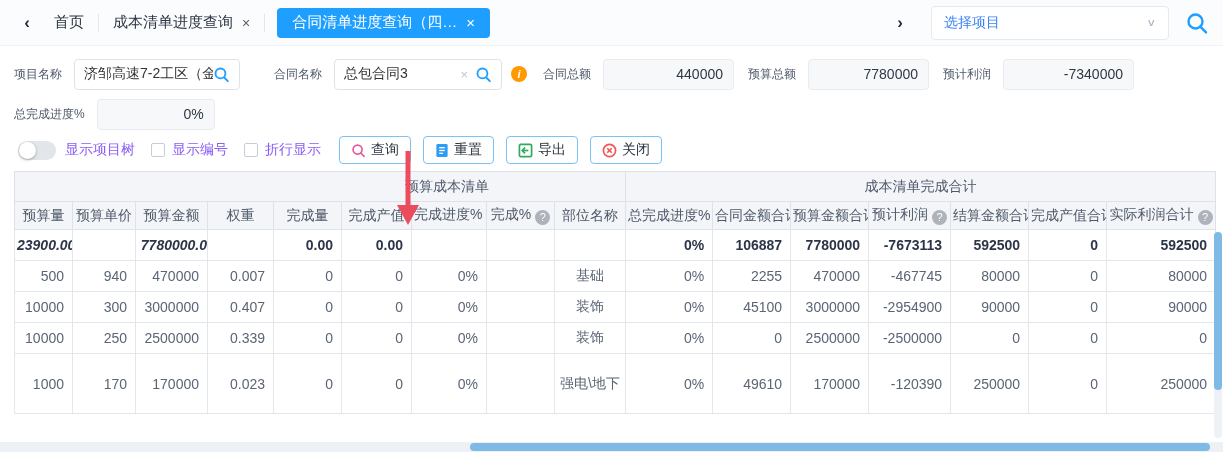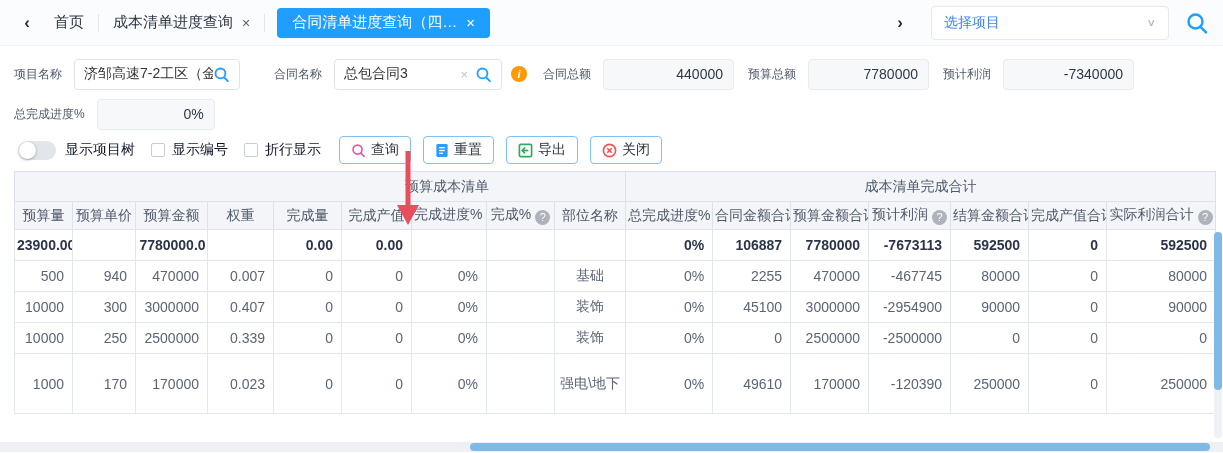--- a/index.html
+++ b/index.html
@@ -43,21 +43,21 @@
         font-size:14px; color:#2f3845; }
   .gap-lg { margin-left:34px; }
   .gap-md { margin-left:14px; }
 
   
   .toolbar { display:flex; align-items:center; height:28px; margin-top:6px; padding-left:4px; }
   .switch { width:38px; height:19px; border-radius:10px; background:#e2e5e9; position:relative;
             cursor:pointer; flex:none; }
   .switch .knob { position:absolute; left:1px; top:1px; width:17px; height:17px; background:#fff;
                   border-radius:50%; box-shadow:0 1px 3px rgba(0,0,0,.3); }
-  .tlabel { font-size:14px; color:#0f172a; margin:0 0 0 9px; }
+  .tlabel { font-size:14px; color:#8b5cf6; margin:0 0 0 9px; }
   .checkbox { width:14px; height:14px; border:1px solid #c6ccd6; border-radius:2px; background:#fff;
               margin-left:16px; flex:none; cursor:pointer; }
   .checkbox + .tlabel { margin-left:7px; }
   .btn { height:28px; border:1px solid #7cc2f2; border-radius:4px; background:#fff;
          display:inline-flex; align-items:center; gap:5px; padding:0 11px; font-size:14px;
          color:#2b3440; margin-left:12px; cursor:pointer; }
   .btn:first-of-type { margin-left:18px; }
 
   
   .table-area { margin:7px 16px 0 14px; position:relative; }
@@ -67,21 +67,21 @@
              border-color:#dde2ea; }
   .group-th { height:30px; text-align:center; }
   .group-th.offset { text-align:left; padding-left:390px; }
   .col-th { height:28px; text-align:center; padding:0 2px; }
   .help { display:inline-block; width:15px; height:15px; border-radius:50%; background:#aeb2ba;
           color:#fff; font-size:11px; line-height:15px; text-align:center; margin-left:4px;
           vertical-align:-2px; }
   tbody td { height:31px; font-size:14px; color:#5a6575; text-align:right; padding:0 8px;
              background:#fff; }
   tbody td.center { text-align:center; padding:0 2px; }
-  tbody td.clip-left { text-align:center; padding:0 0 0 2px; }
+  tbody td.clip-left { text-align:right; padding:0 0 0 2px;font-style:italic; }
   tr.summary td { font-weight:bold; color:#2c3547; }
   tr.highlight td { background:#def0cd; }
   tr.tall td { height:60px; }
 
   
   .arrow { position:absolute; left:395px; top:151px; width:26px; height:76px; z-index:5;
            pointer-events:none; }
 
   
   .v-scroll { position:absolute; right:1px; top:232px; width:8px; height:206px;

